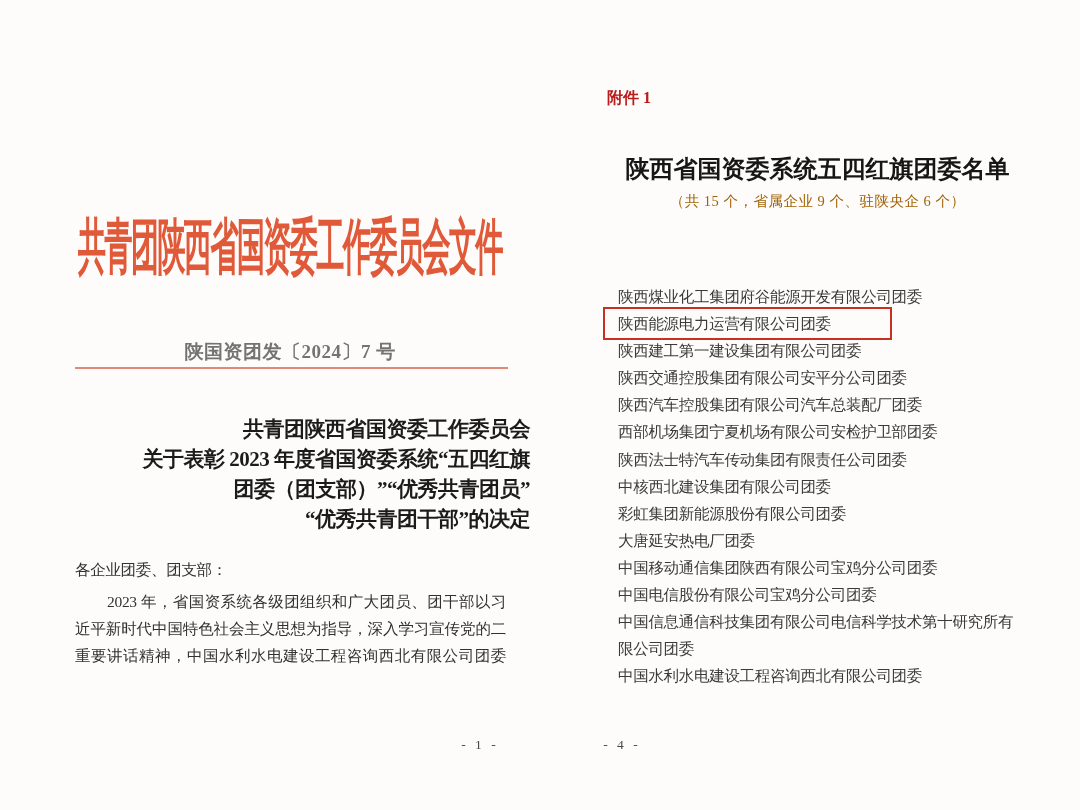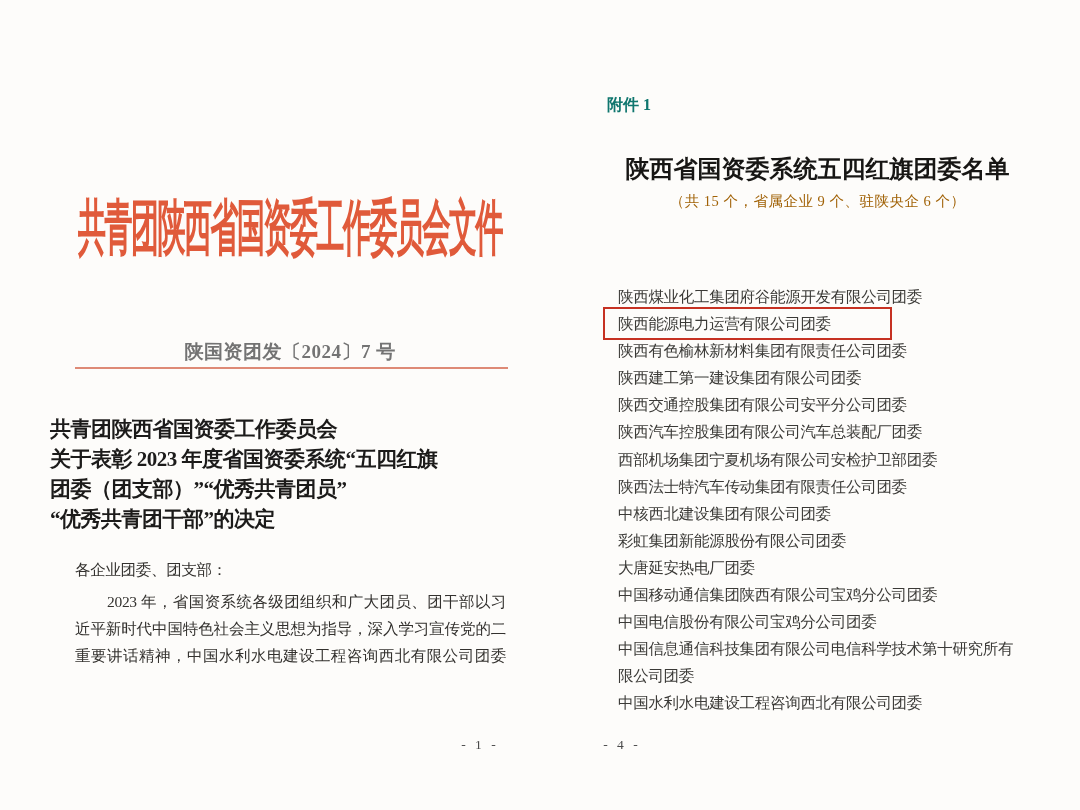--- a/index.html
+++ b/index.html
@@ -3,52 +3,52 @@
 <meta charset="utf-8">
 <style>
   html,body { margin:0; padding:0; background:#e9e9e9; }
   .canvas {
     position:relative; width:1080px; height:810px; margin:0 auto;
     background:#fdfcfa; overflow:hidden;
     font-family:"Liberation Serif","DejaVu Serif",serif;
     color:#2e2d2b;
   }
   
-  .red-header { position:absolute; top:188px; left:60px; width:460px; text-align:center; }
+  .red-header { position:absolute; top:207px; left:60px; width:460px; text-align:center; }
   .red-header .stretch {
     display:inline-block; white-space:nowrap;
     font-size:28px; font-weight:bold; color:#e05a3a;
     letter-spacing:-1.5px;
     transform:scaleY(2.15); transform-origin:top center;
   }
   .doc-number {
     position:absolute; top:339px; left:60px; width:460px;
     text-align:center; font-size:19px; color:#737373; letter-spacing:0.5px;font-weight:bold;
   }
   .red-rule { position:absolute; top:367px; left:75px; width:433px; height:2px; background:#de8a76; }
   .doc-title {
     position:absolute; top:414px; left:50px; width:480px;
-    text-align:left; font-size:21px; font-weight:bold; color:#1c1b1a;
+    text-align:right; font-size:21px; font-weight:bold; color:#1c1b1a;
     line-height:30px; letter-spacing:-0.5px;
   }
   .doc-body {
     position:absolute; top:556px; left:75px; width:431px;
     font-size:15.5px; line-height:27px; letter-spacing:-0.3px; color:#33312e;
   }
   .salutation { margin-bottom:5px; }
   .body-line { text-align:justify; text-align-last:justify; }
   .body-line.first-line { text-indent:32px; }
   .page-num {
     position:absolute; top:737px; width:70px; text-align:center;
     font-size:13.5px; color:#4a4a4a; letter-spacing:3px;
   }
   .page-num-left  { left:445px; }
   .page-num-right { left:587px; }
   
-  .attachment-label { position:absolute; top:95px; left:607px; font-size:16px; font-weight:bold; color:#0f766e;text-align:right; }
+  .attachment-label { position:absolute; top:88px; left:607px; font-size:16px; font-weight:bold; color:#b91c1c;text-align:right; }
   .list-title {
     position:absolute; top:153px; left:595px; width:445px;
     text-align:center; font-size:24px; font-weight:bold; color:#171614; letter-spacing:0;
   }
   .list-subtitle {
     position:absolute; top:192px; left:595px; width:445px;
     text-align:center; font-size:14.5px; color:#a16207; letter-spacing:0.5px;
   }
   .award-list {
     position:absolute; top:240px; left:618px; width:408px;
@@ -97,21 +97,20 @@
     <div class="list-title">陕西省国资委系统五四红旗团委名单</div>
 
     <div class="list-subtitle">（共 15 个，省属企业 9 个、驻陕央企 6 个）</div>
 
     <div class="award-list">
       <div class="award-item">陕西煤业化工集团府谷能源开发有限公司团委</div>
       <div class="award-item">
         <span class="highlight-box"></span>
         <span>陕西能源电力运营有限公司团委</span>
       </div>
-      <div class="award-item">陕西有色榆林新材料集团有限责任公司团委</div>
       <div class="award-item">陕西建工第一建设集团有限公司团委</div>
       <div class="award-item">陕西交通控股集团有限公司安平分公司团委</div>
       <div class="award-item">陕西汽车控股集团有限公司汽车总装配厂团委</div>
       <div class="award-item">西部机场集团宁夏机场有限公司安检护卫部团委</div>
       <div class="award-item">陕西法士特汽车传动集团有限责任公司团委</div>
       <div class="award-item">中核西北建设集团有限公司团委</div>
       <div class="award-item">彩虹集团新能源股份有限公司团委</div>
       <div class="award-item">大唐延安热电厂团委</div>
       <div class="award-item">中国移动通信集团陕西有限公司宝鸡分公司团委</div>
       <div class="award-item">中国电信股份有限公司宝鸡分公司团委</div>

